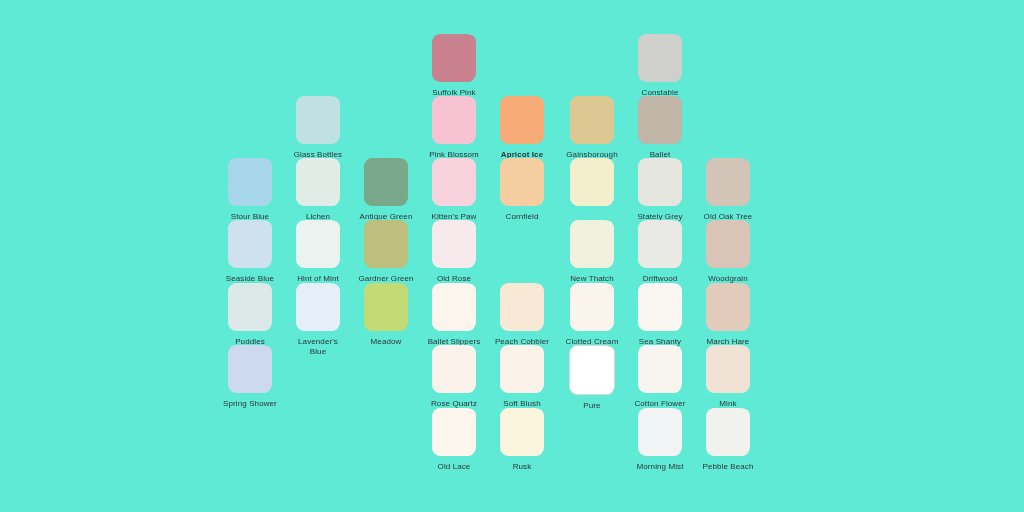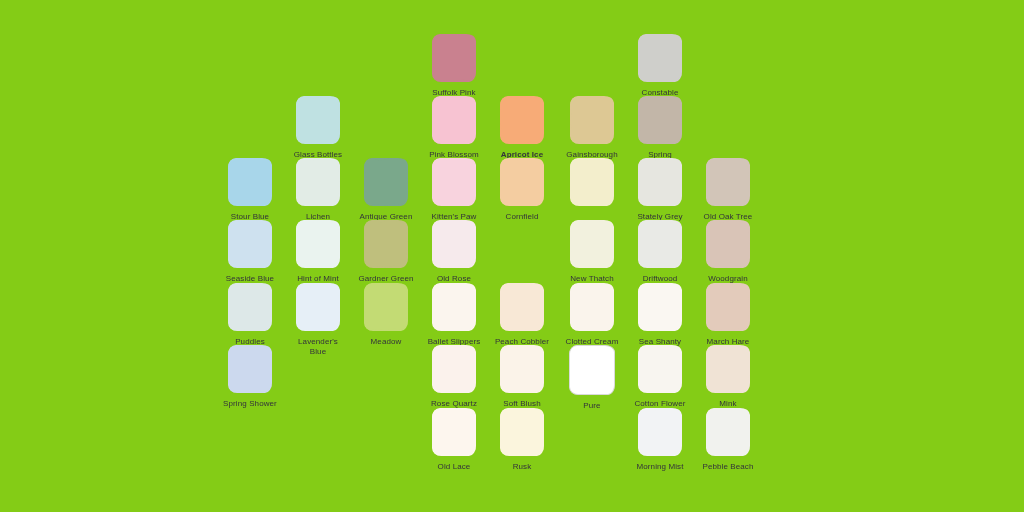--- a/index.html
+++ b/index.html
@@ -63,21 +63,21 @@
     font-size: 8px;
     line-height: 1.25;
     letter-spacing: 0.1px;
     color: #33333b;
     white-space: pre-line;
   }
 </style>
 </head>
 <body>
 
-<div id="palette-board" style="background: #84cc16;">
+<div id="palette-board" style="background: #5eead4;">
     <div class="swatch-cell" style="left: 413px; top: 34px;">
       <div class="swatch-chip" style="background: rgb(201, 129, 143);"></div>
       <div class="swatch-label" style="color: rgb(51, 51, 59);">Suffolk Pink</div>
     </div>
     <div class="swatch-cell" style="left: 619px; top: 34px;">
       <div class="swatch-chip" style="background: rgb(207, 207, 203);"></div>
       <div class="swatch-label" style="color: rgb(51, 51, 59);">Constable
 Clouds</div>
     </div>
     <div class="swatch-cell" style="left: 277px; top: 96px;">
@@ -93,21 +93,21 @@
       <div class="swatch-label" style="color: rgb(51, 51, 59);">Apricot Ice
 Cream</div>
     </div>
     <div class="swatch-cell" style="left: 551px; top: 96px;">
       <div class="swatch-chip" style="background: rgb(221, 200, 148);"></div>
       <div class="swatch-label" style="color: rgb(51, 51, 59);">Gainsborough
 Wash</div>
     </div>
     <div class="swatch-cell" style="left: 619px; top: 96px;">
       <div class="swatch-chip" style="background: rgb(194, 182, 168);"></div>
-      <div class="swatch-label" style="color: rgb(51, 51, 59);">Spring</div>
+      <div class="swatch-label" style="color: rgb(51, 51, 59);">Ballet</div>
     </div>
     <div class="swatch-cell" style="left: 209px; top: 158px;">
       <div class="swatch-chip" style="background: rgb(168, 214, 234);"></div>
       <div class="swatch-label" style="color: rgb(51, 51, 59);">Stour Blue</div>
     </div>
     <div class="swatch-cell" style="left: 277px; top: 158px;">
       <div class="swatch-chip" style="background: rgb(226, 236, 230);"></div>
       <div class="swatch-label" style="color: rgb(51, 51, 59);">Lichen</div>
     </div>
     <div class="swatch-cell" style="left: 345px; top: 158px;">

